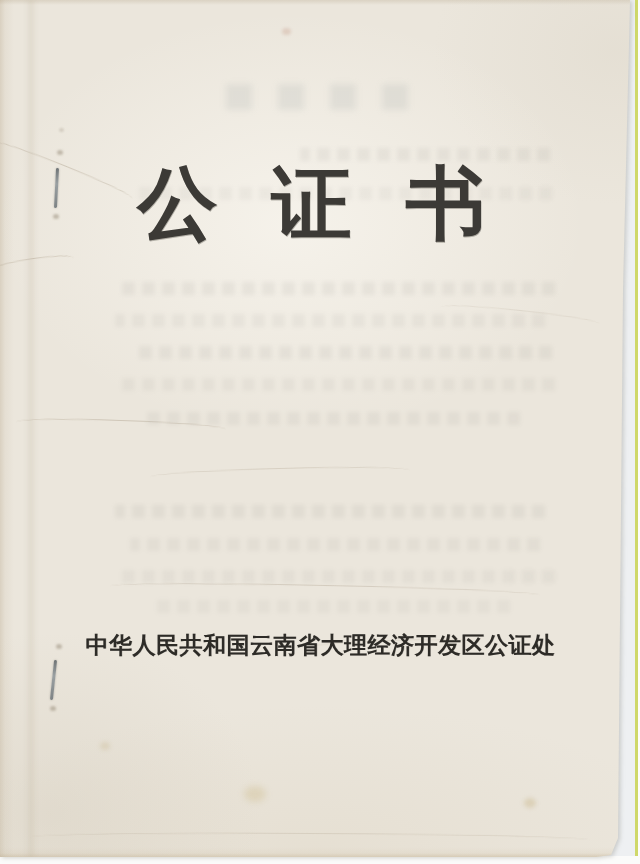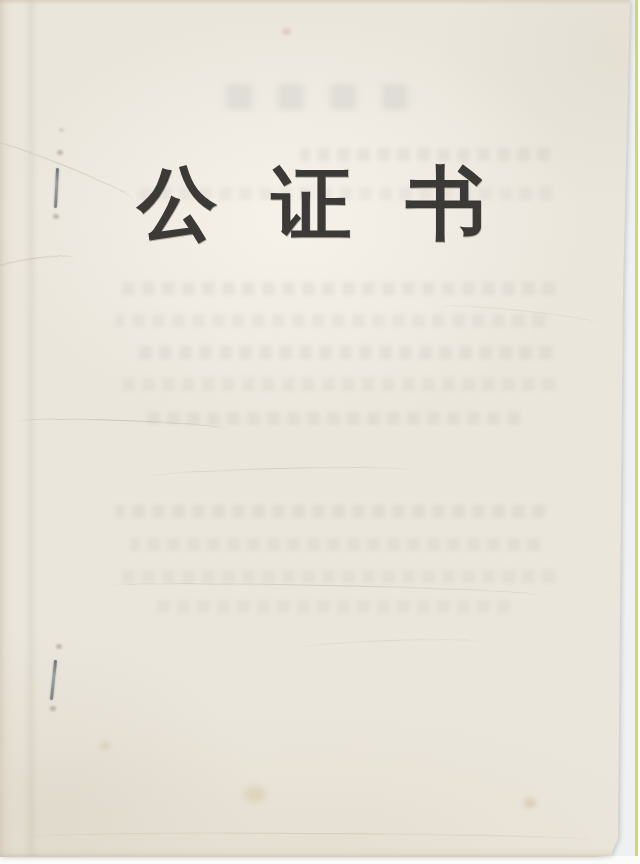--- a/index.html
+++ b/index.html
@@ -175,16 +175,17 @@
       <div class="staple-mark m3"></div>
       <div class="staple staple-2"></div>
       <div class="staple-mark m4"></div>
 
       <div class="title-row" id="title-row" style="color: rgb(60, 58, 54);">
         <span>公</span>
         <span>证</span>
         <span>书</span>
       </div>
 
+      <div class="issuer-row" id="issuer-row" style="color: rgb(45, 43, 39);">中华人民共和国云南省大理经济开发区公证处</div>
 
     </div>
   </div>
 </div>
 
 </body></html>

